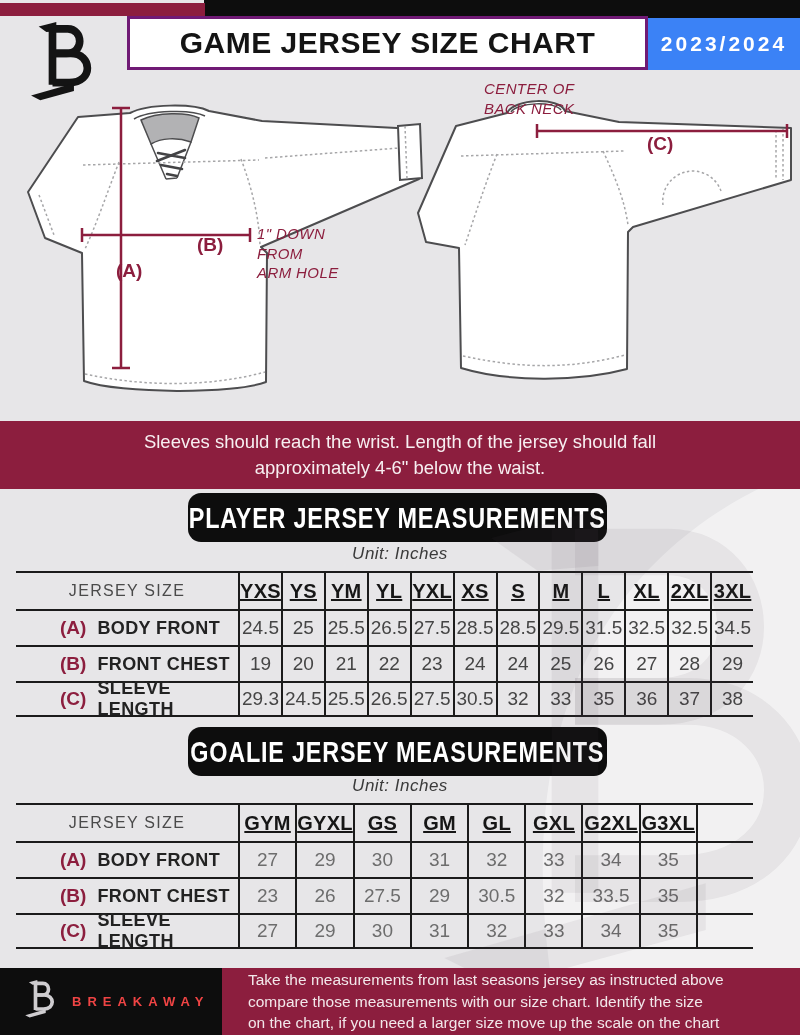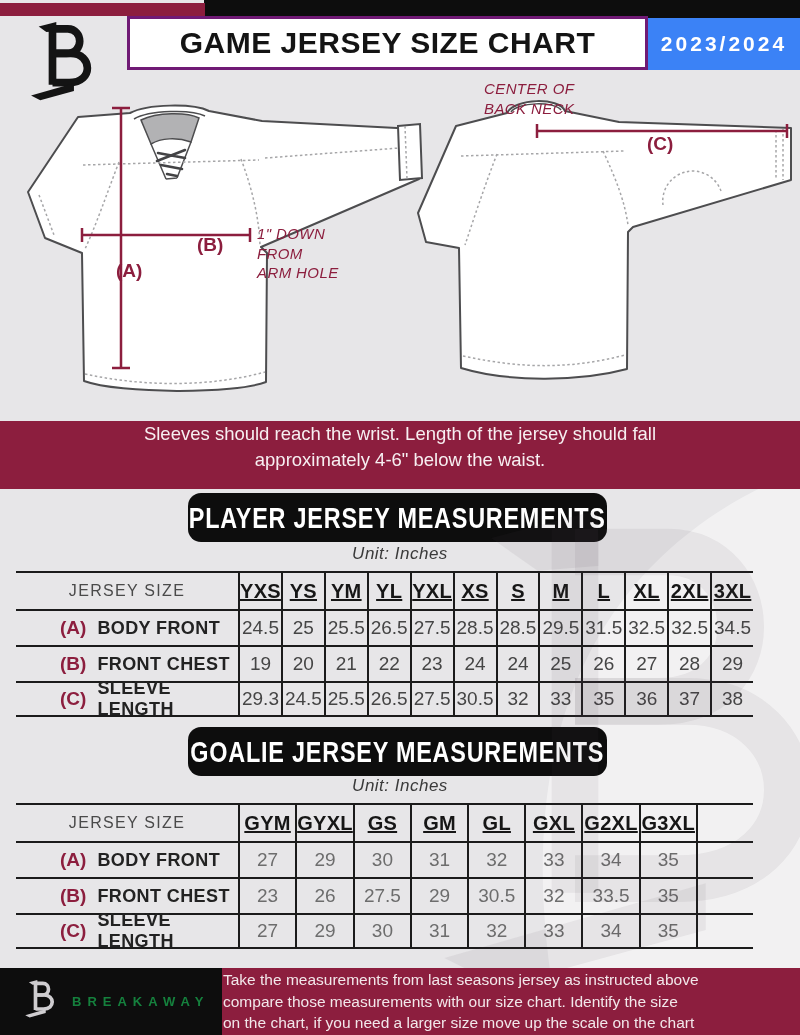--- a/index.html
+++ b/index.html
@@ -22,21 +22,21 @@
 
   .logo-svg { display:block; }
 
   
   .meas-key { color:#8C1E3E; font-weight:800; font-size:19px; z-index:4;}
   .meas-caption { color:#8C1E3E; font-style:italic; font-size:15px; line-height:19.5px;
                   white-space:pre-line; letter-spacing:.4px; z-index:4;}
 
   
   .notice { left:0; top:421px; width:800px; height:68px; background:#8C1E3E;
-            display:flex; align-items:flex-start; justify-content:center; z-index:2;}
+            display:flex; align-items:center; justify-content:center; z-index:2;}
   .notice span { color:#f7eff1; font-size:18.5px; line-height:26px; text-align:center; white-space:pre-line;}
 
   
   .section-heading { width:419px; height:49px; background:#0d0d0d; border-radius:13px;
                      display:flex; align-items:center; justify-content:center; z-index:2;}
   .section-heading span { color:#fff; font-size:30px; font-weight:800; letter-spacing:1px;
                           white-space:nowrap; transform:scaleX(.78); }
   .unit-label { left:0; width:800px; text-align:center; font-style:italic; font-size:17px;
                 color:#3a3a3a; letter-spacing:.5px; z-index:2;}
 
@@ -51,23 +51,23 @@
   .size-header-cell { color:#161616; font-size:20px; font-weight:700; letter-spacing:.3px;text-decoration:underline;}
   .value-cell { font-size:19px; color:#454545; }
   .goalie .value-cell { color:#6d6d6d; }
   .row-label-cell { justify-content:flex-start !important; padding-left:44px; gap:11px; }
   .row-label-cell .rkey { color:#8C1E3E; font-weight:800; font-size:19px; }
   .row-label-cell .rname { color:#222; font-weight:600; font-size:18px; letter-spacing:.4px; }
 
   
   .footer-black { left:0; top:968px; width:222px; height:67px; background:#0d0d0d;
                   display:flex; align-items:center; z-index:6; padding-left:24px; gap:14px;}
-  .footer-brand { color:#15803d; font-size:13px; font-weight:700; letter-spacing:6px; }
+  .footer-brand { color:#ef4444; font-size:13px; font-weight:700; letter-spacing:6px; }
   .footer-maroon { left:222px; top:968px; width:578px; height:67px; background:#8C1E3E;
-                   display:flex; align-items:center; z-index:6; padding-left:1px;}
+                   display:flex; align-items:center; z-index:6; padding-left:26px;}
   .footer-maroon span { color:#f2e7ea; font-size:15.5px; line-height:21.5px; white-space:pre-line;}
 
   .watermark { pointer-events:none; z-index:3; }
   .bg-swoosh { pointer-events:none; z-index:0; }
 </style>
 </head>
 <body>
 
 <svg width="0" height="0" style="position:absolute">
   <defs>

